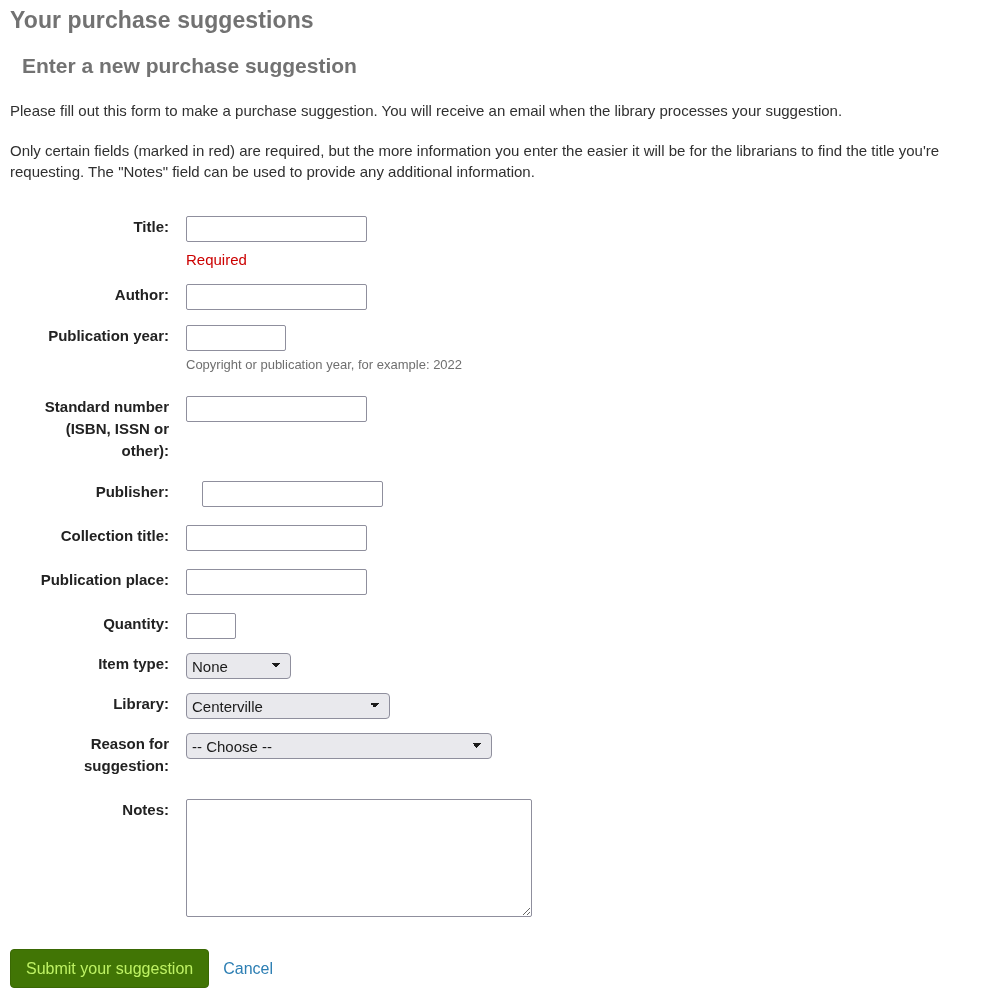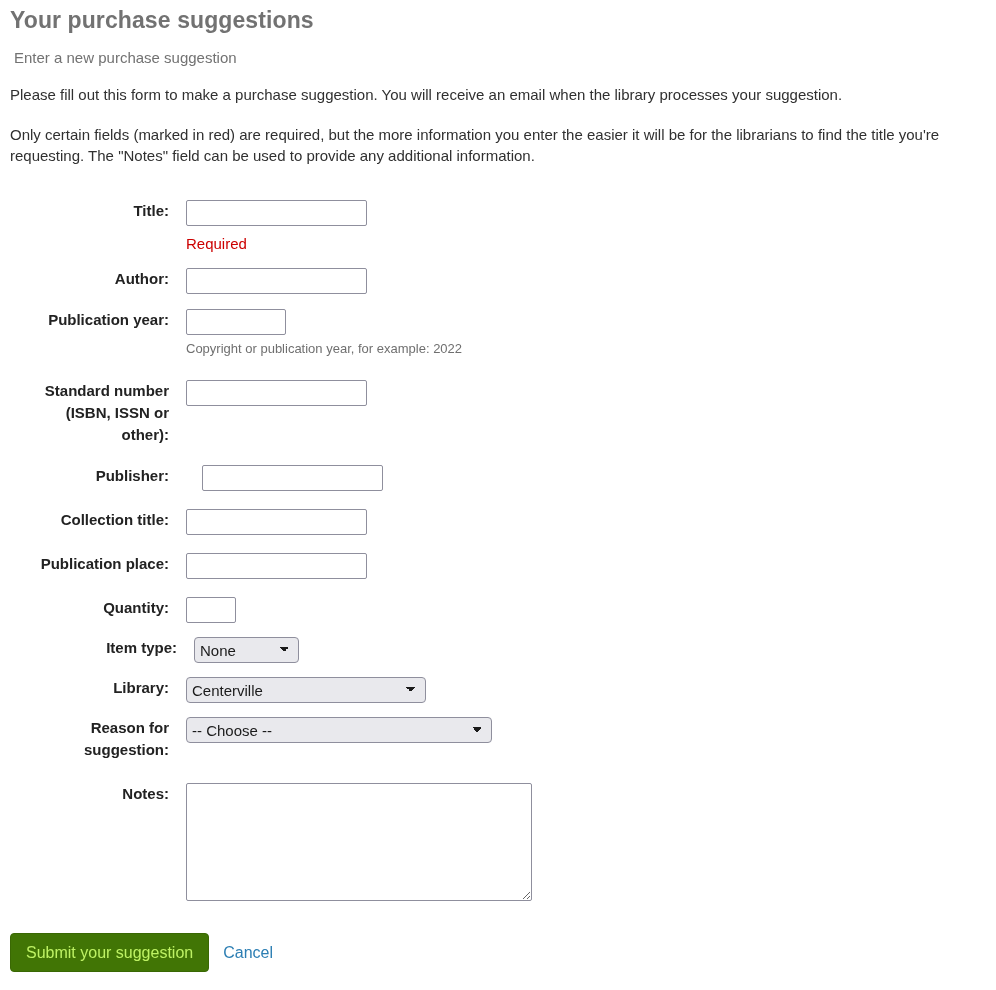--- a/index.html
+++ b/index.html
@@ -23,24 +23,24 @@
   h1.page-title {
     font-size: 23px;
     font-weight: bold;
     color: #727272;
     margin: 0;
     padding: 6px 0 0 10px;
     line-height: 28px;
     letter-spacing: 0.1px;
   }
   h2.form-title {
-    font-size: 15px;
-    font-weight: normal;
+    font-size: 21px;
+    font-weight: bold;
     color: #727272;
-    margin: 4px;
+    margin: 12px;
     padding: 7px 0 0 10px;
     line-height: 26px;
   }
   p.intro {
     margin: 0;
     padding: 9px 0 0 10px;
     font-size: 15px;
     line-height: 21px;
     color: #303030;
     max-width: 990px;
@@ -104,21 +104,21 @@
       calc(100% - 9px) calc(50% - 1px);
     background-size: 5px 5px, 5px 5px;
     background-repeat: no-repeat;
     -webkit-appearance: none;
     -moz-appearance: none;
     appearance: none;
     padding: 0 26px 0 5px;
     outline: none;
   }
   select.w-itemtype { width: 105px; }
-  select.w-library  { width: 240px; }
+  select.w-library  { width: 204px; }
   select.w-reason   { width: 306px; }
 
   textarea {
     font-family: "Liberation Sans", sans-serif;
     font-size: 15px;
     color: #303030;
     width: 346px;
     height: 118px;
     box-sizing: border-box;
     border: 1px solid #8f8f9d;
@@ -141,21 +141,21 @@
     padding-top: 8px;
   }
   .row-title     { margin-top: 0; }
   .row-author    { margin-top: 14px; }
   .row-year      { margin-top: 15px; }
   .row-std       { margin-top: 22px; }
   .row-publisher { margin-top: 19px; gap: 16px; }
   .row-coll      { margin-top: 18px; }
   .row-place     { margin-top: 18px; }
   .row-qty       { margin-top: 18px; }
-  .row-itemtype  { margin-top: 14px; margin-left: 8px; }
+  .row-itemtype  { margin-top: 14px; }
   .row-library   { margin-top: 14px; }
   .row-reason    { margin-top: 14px; }
   .row-notes     { margin-top: 22px; }
 
   .label-2line { line-height: 22px; text-align: right; }
 
   .actions {
     display: flex;
     align-items: center;
     padding: 29px 0 0 10px;

